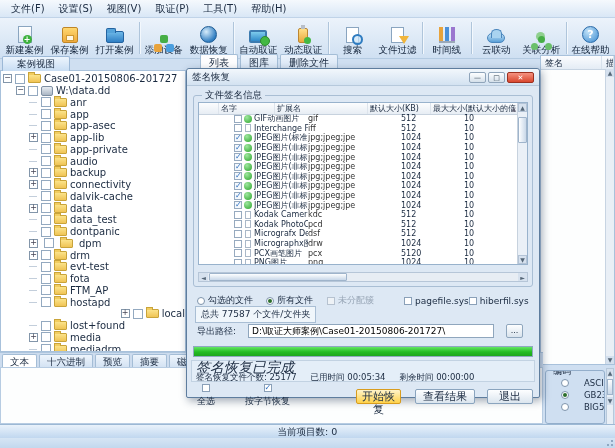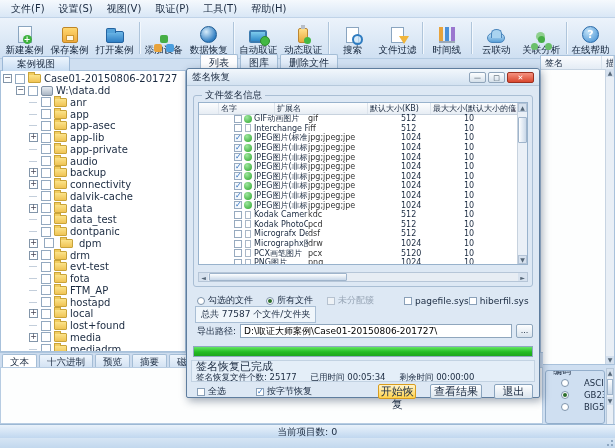--- a/index.html
+++ b/index.html
@@ -151,33 +151,33 @@
   .fitem{display:flex;align-items:center;gap:3px;white-space:nowrap;}
   .fitem.f1{margin-left:13px;}
   .fitem.f2{margin-left:14px;}
   .fitem.f3{margin-left:30px;}
   .fitem.f4{}
   .cbx2{width:8px;height:8px;flex:0 0 8px;border:1px solid #8aa0b8;background:#fff;box-sizing:border-box;position:relative;}
   .cbx2.sel::after{content:"✓";position:absolute;left:0;top:-2px;font-size:8px;color:#2a6ebf;font-weight:bold;}
   .cbx2.dis{border-color:#b6c2d0;background:#eef2f6;}
   .flabel.dis{color:#98a6b6;}
   .total-label{position:absolute;left:8px;top:237px;font-size:9px;padding:1px 5px;background:#f0f6fb;border:1px solid #a9bed4;white-space:nowrap;}
-  .export-row{position:absolute;left:10px;top:255px;right:6px;display:flex;align-items:center;gap:4px;}
+  .export-row{position:absolute;left:10px;top:255px;right:16px;display:flex;align-items:center;gap:12px;}
   .export-label{font-size:9px;white-space:nowrap;}
   .export-input{flex:1;height:14px;font-size:9px;border:1px solid #8fa6bd;background:#fff;padding:0 3px;
     font-family:"DejaVu Sans","Liberation Sans",sans-serif;box-sizing:border-box;}
   .browse-btn{width:17px;height:14px;border:1px solid #8fa6bd;border-radius:2px;background:linear-gradient(#fdfeff,#d9e3ed);
     font-size:8px;line-height:12px;text-align:center;box-sizing:border-box;}
   .progress{position:absolute;left:6px;top:277px;right:6px;height:11px;border:1px solid #8fa8c0;background:#fff;box-sizing:border-box;}
   .progress-fill{height:100%;background:linear-gradient(#63e663,#23bc23 55%,#1da51d);}
   .status-panel{position:absolute;left:4px;top:291px;right:4px;height:22px;border:1px solid #c2d2e2;background:#e4eef8;box-sizing:border-box;padding:1px 4px;}
-  .status-line{font-size:11px;line-height:10px;white-space:nowrap;}
+  .status-line{font-size:14px;line-height:10px;white-space:nowrap;font-style:italic;}
   .stats-line{font-size:8.5px;line-height:10px;display:flex;gap:14px;white-space:nowrap;}
   .dlg-bottom{position:absolute;left:10px;top:315px;right:6px;display:flex;align-items:center;font-size:9px;}
-  .dlg-bottom .fitem2{display:flex;align-items:center;gap:3px;white-space:nowrap;}
+  .dlg-bottom .fitem2{display:flex;align-items:center;gap:3px;white-space:nowrap;flex-direction:column;}
   .byte-item{margin-left:30px;}
   .btn{height:15px;border-radius:2px;font-size:11px;line-height:13px;text-align:center;box-sizing:border-box;}
   .start-btn{width:46px;margin-left:66px;background:linear-gradient(#fff4cb,#ffd24a);border:1px solid #d89c1e;}
   .view-btn{width:62px;margin-left:14px;background:linear-gradient(#fdfeff,#dbe5ee);border:1px solid #8aa4be;}
   .exit-btn{width:47px;margin-left:12px;background:linear-gradient(#fdfeff,#dbe5ee);border:1px solid #8aa4be;}
 </style>
 </head>
 <body>
 
 <div class="menubar">
@@ -368,21 +368,21 @@
         <span class="cbx"></span>
         <span class="folder-ic"></span>
         <span class="tlabel">FTM_AP</span>
       </div>
       <div class="trow" style="padding-left: 28px;">
         <span class="expander none"></span>
         <span class="cbx"></span>
         <span class="folder-ic"></span>
         <span class="tlabel">hostapd</span>
       </div>
-      <div class="trow" style="padding-left: 28px;">
+      <div class="trow" style="padding-left: 28px; justify-content: flex-end;">
         <span class="expander plus"></span>
         <span class="cbx"></span>
         <span class="folder-ic"></span>
         <span class="tlabel">local</span>
       </div>
       <div class="trow" style="padding-left: 28px;">
         <span class="expander none"></span>
         <span class="cbx"></span>
         <span class="folder-ic"></span>
         <span class="tlabel">lost+found</span>

